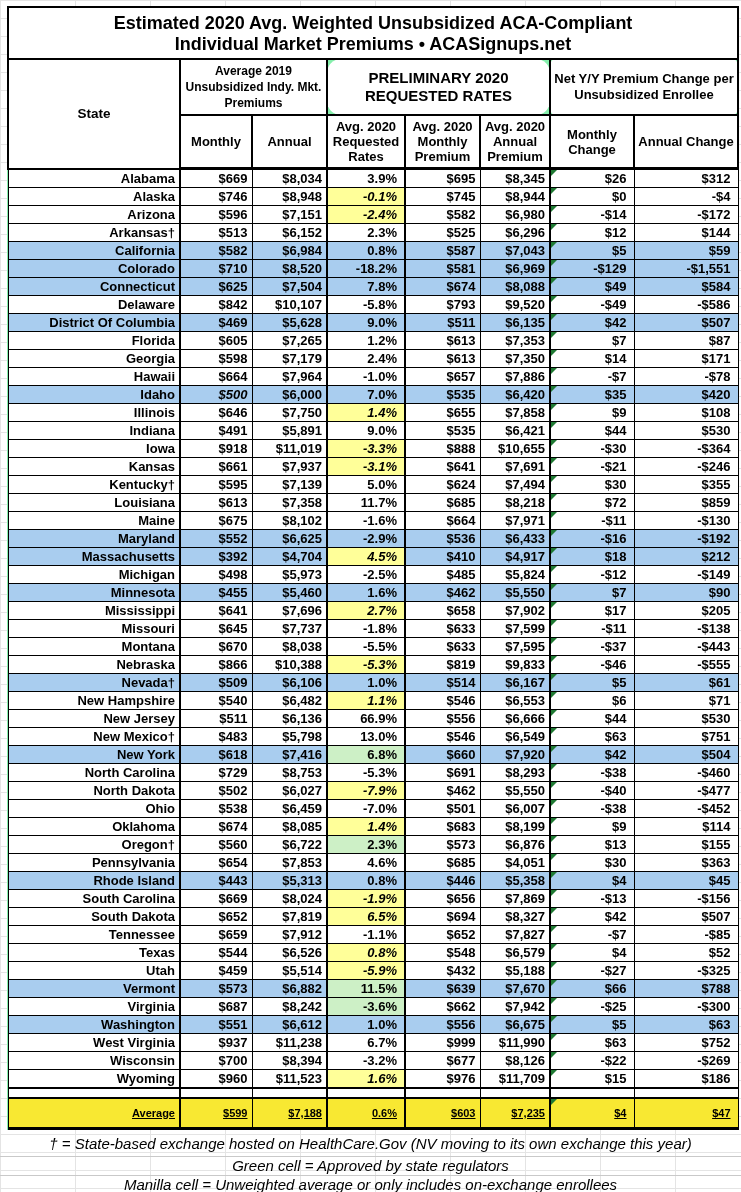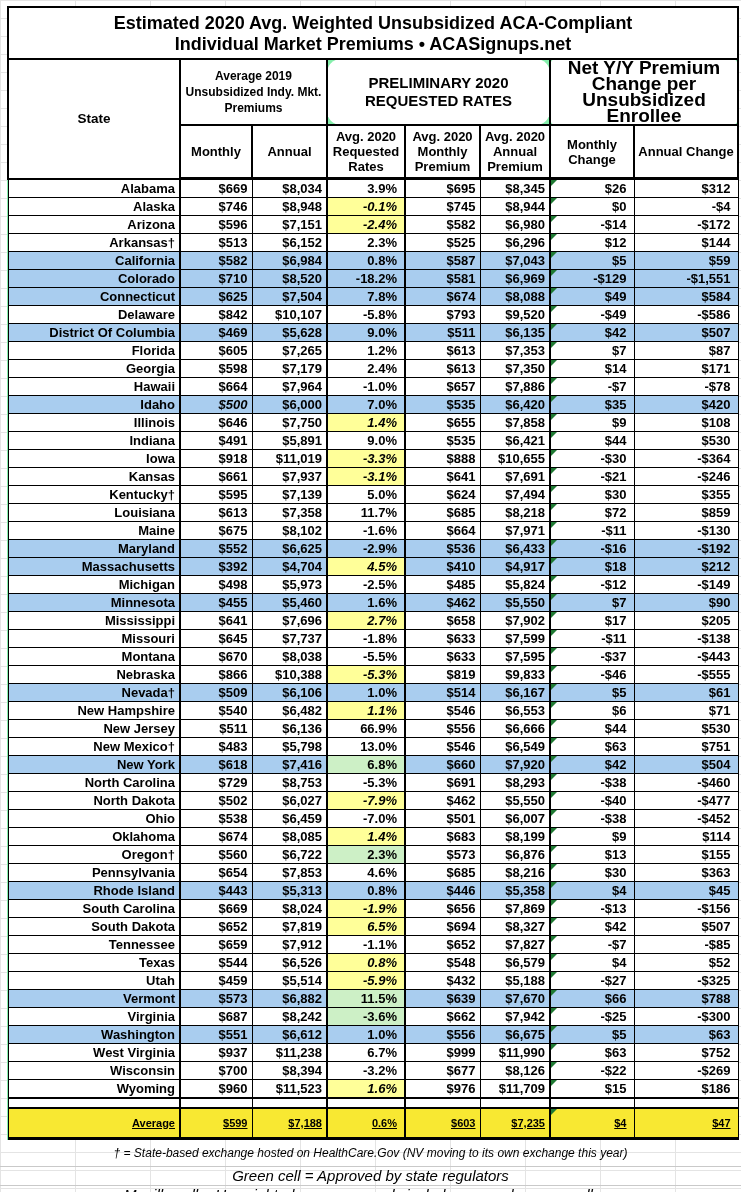--- a/index.html
+++ b/index.html
@@ -22,21 +22,21 @@
   }
   th,td{overflow:hidden;}
   .title-cell{
     height:49px;font-size:18px;line-height:21px;text-align:center;vertical-align:middle;
     border:2.5px solid #000;background:#fff;padding:1px 0 0 0;
   }
   .g-head th,.s-head th{border:2px solid #000;text-align:center;vertical-align:middle;background:#fff;padding:0 2px;}
   .state-head{font-size:13.5px;border-right:2.5px solid #000 !important;}
   .g2019{font-size:12px;line-height:16px;height:54px;}
   .g2020{font-size:15px;line-height:18px;border-radius:14px;}
-  .gchg{font-size:19px;line-height:16px;border-radius:6px;}
+  .gchg{font-size:13px;line-height:16px;border-radius:6px;}
   .s-head th{font-size:13px;line-height:15px;height:51px;border-bottom:3px solid #000;margin-left:28px;}
 
   tbody td{
     border:1px solid #000;height:17px;font-size:13px;text-align:right;
     padding:0 4px 0 0;vertical-align:middle;background:#fff;
   }
   tr.blue td{background:var(--blue);}
   .c-state{border-right:2.5px solid #000;}
   .c-a2019{border-right:2.5px solid #000;padding-left:12px;}
   .c-rate{border-right:2px solid #000;padding-right:7px;}
@@ -48,21 +48,21 @@
   .hl-manilla{background:var(--manilla) !important;font-style:italic;}
   .hl-green{background:var(--approved_green) !important;}
   .it{font-style:italic;}
 
   tr.gap td{height:8px;border-top:2px solid #000;border-bottom:2px solid #000;background:#fff;}
   tr.avg td{height:28px;font-size:11px;background:var(--average_yellow);
             border-top:2px solid #d946ef;border-bottom:3px solid #000;text-decoration:underline;}
 
   .footnotes{width:741px;font-style:italic;text-align:center;margin-top:1px;}
   .fn{border-bottom:1px solid #c9c9c9;}
-  .fn1{font-size:12px;height:25px;line-height:25px;}
+  .fn1{font-size:15px;height:25px;line-height:25px;}
   .fn2{font-size:15px;height:18px;line-height:18px;}
   .fn3{font-size:15px;height:18px;line-height:18px;}
 </style>
 </head>
 <body>
 
 <div class="sheet">
   <table>
     <colgroup>
       <col style="width:172px">
@@ -474,21 +474,21 @@
           <td class="c-a2020">$6,876</td>
           <td class="c-mchg"><span class="tri"></span>$13</td>
           <td class="c-achg">$155</td>
         </tr>
         <tr>
           <td class="c-state">Pennsylvania</td>
           <td class="c-m2019">$654</td>
           <td class="c-a2019">$7,853</td>
           <td class="c-rate">4.6%</td>
           <td class="c-m2020">$685</td>
-          <td class="c-a2020">$8,216</td>
+          <td class="c-a2020">$4,051</td>
           <td class="c-mchg"><span class="tri"></span>$30</td>
           <td class="c-achg">$363</td>
         </tr>
         <tr class="blue">
           <td class="c-state">Rhode Island</td>
           <td class="c-m2019">$443</td>
           <td class="c-a2019">$5,313</td>
           <td class="c-rate">0.8%</td>
           <td class="c-m2020">$446</td>
           <td class="c-a2020">$5,358</td>

